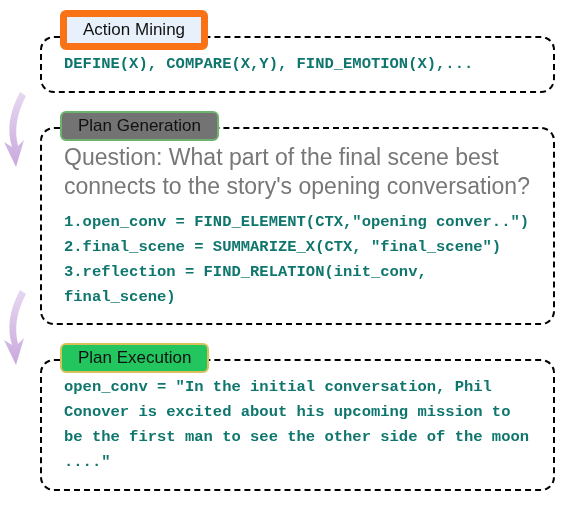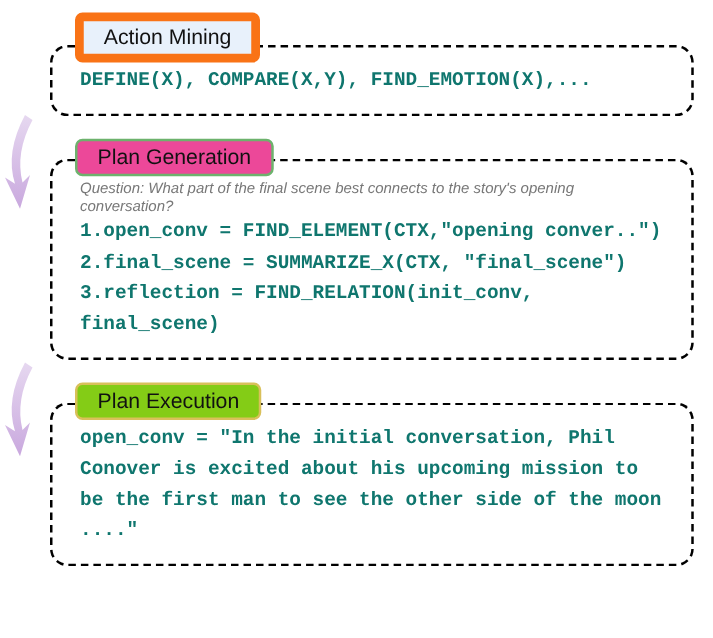--- a/index.html
+++ b/index.html
@@ -20,44 +20,43 @@
     position: relative;
     left: 20px;
     padding: 3px 16px;
     border-radius: 6px;
     font-size: 17px;
     color: #111;
     z-index: 2;
     background: #fff;
   }
   .tag-blue { border: 7px solid #f97316; background: #e8f1fb; }
-  .tag-green { border: 2px solid #6db26d; background: #ec4899; }
-  .tag-yellow { border: 2px solid #d9c05a; background: #84cc16; }
+  .tag-green { border: 2px solid #6db26d; background: #737373; }
+  .tag-yellow { border: 2px solid #d9c05a; background: #22c55e; }
   .box {
     border: 2px dashed #000;
     border-radius: 14px;
     padding: 14px 16px 14px 16px;
     margin-top: -14px;
     background: #fff;
     position: relative;
     z-index: 1;
   }
   .desc {
     font-size: 18.5px;
     color: #111;
     margin-bottom: 4px;
     padding-left: 6px;
     line-height: 1.25;
   }
   .question {
-    font-size: 12px;
-    font-style: italic;
+    font-size: 23px;
     color: #777;
     padding-left: 6px;
-    margin-bottom: 0;
+    margin-bottom: 10px;
     line-height: 1.25;
   }
   .code {
     font-family: "Courier New", Courier, monospace;
     font-size: 15.5px;
     color: #0f766e;
     font-weight: bold;
     padding-left: 6px;
     line-height: 1.6;
     white-space: pre-wrap;

